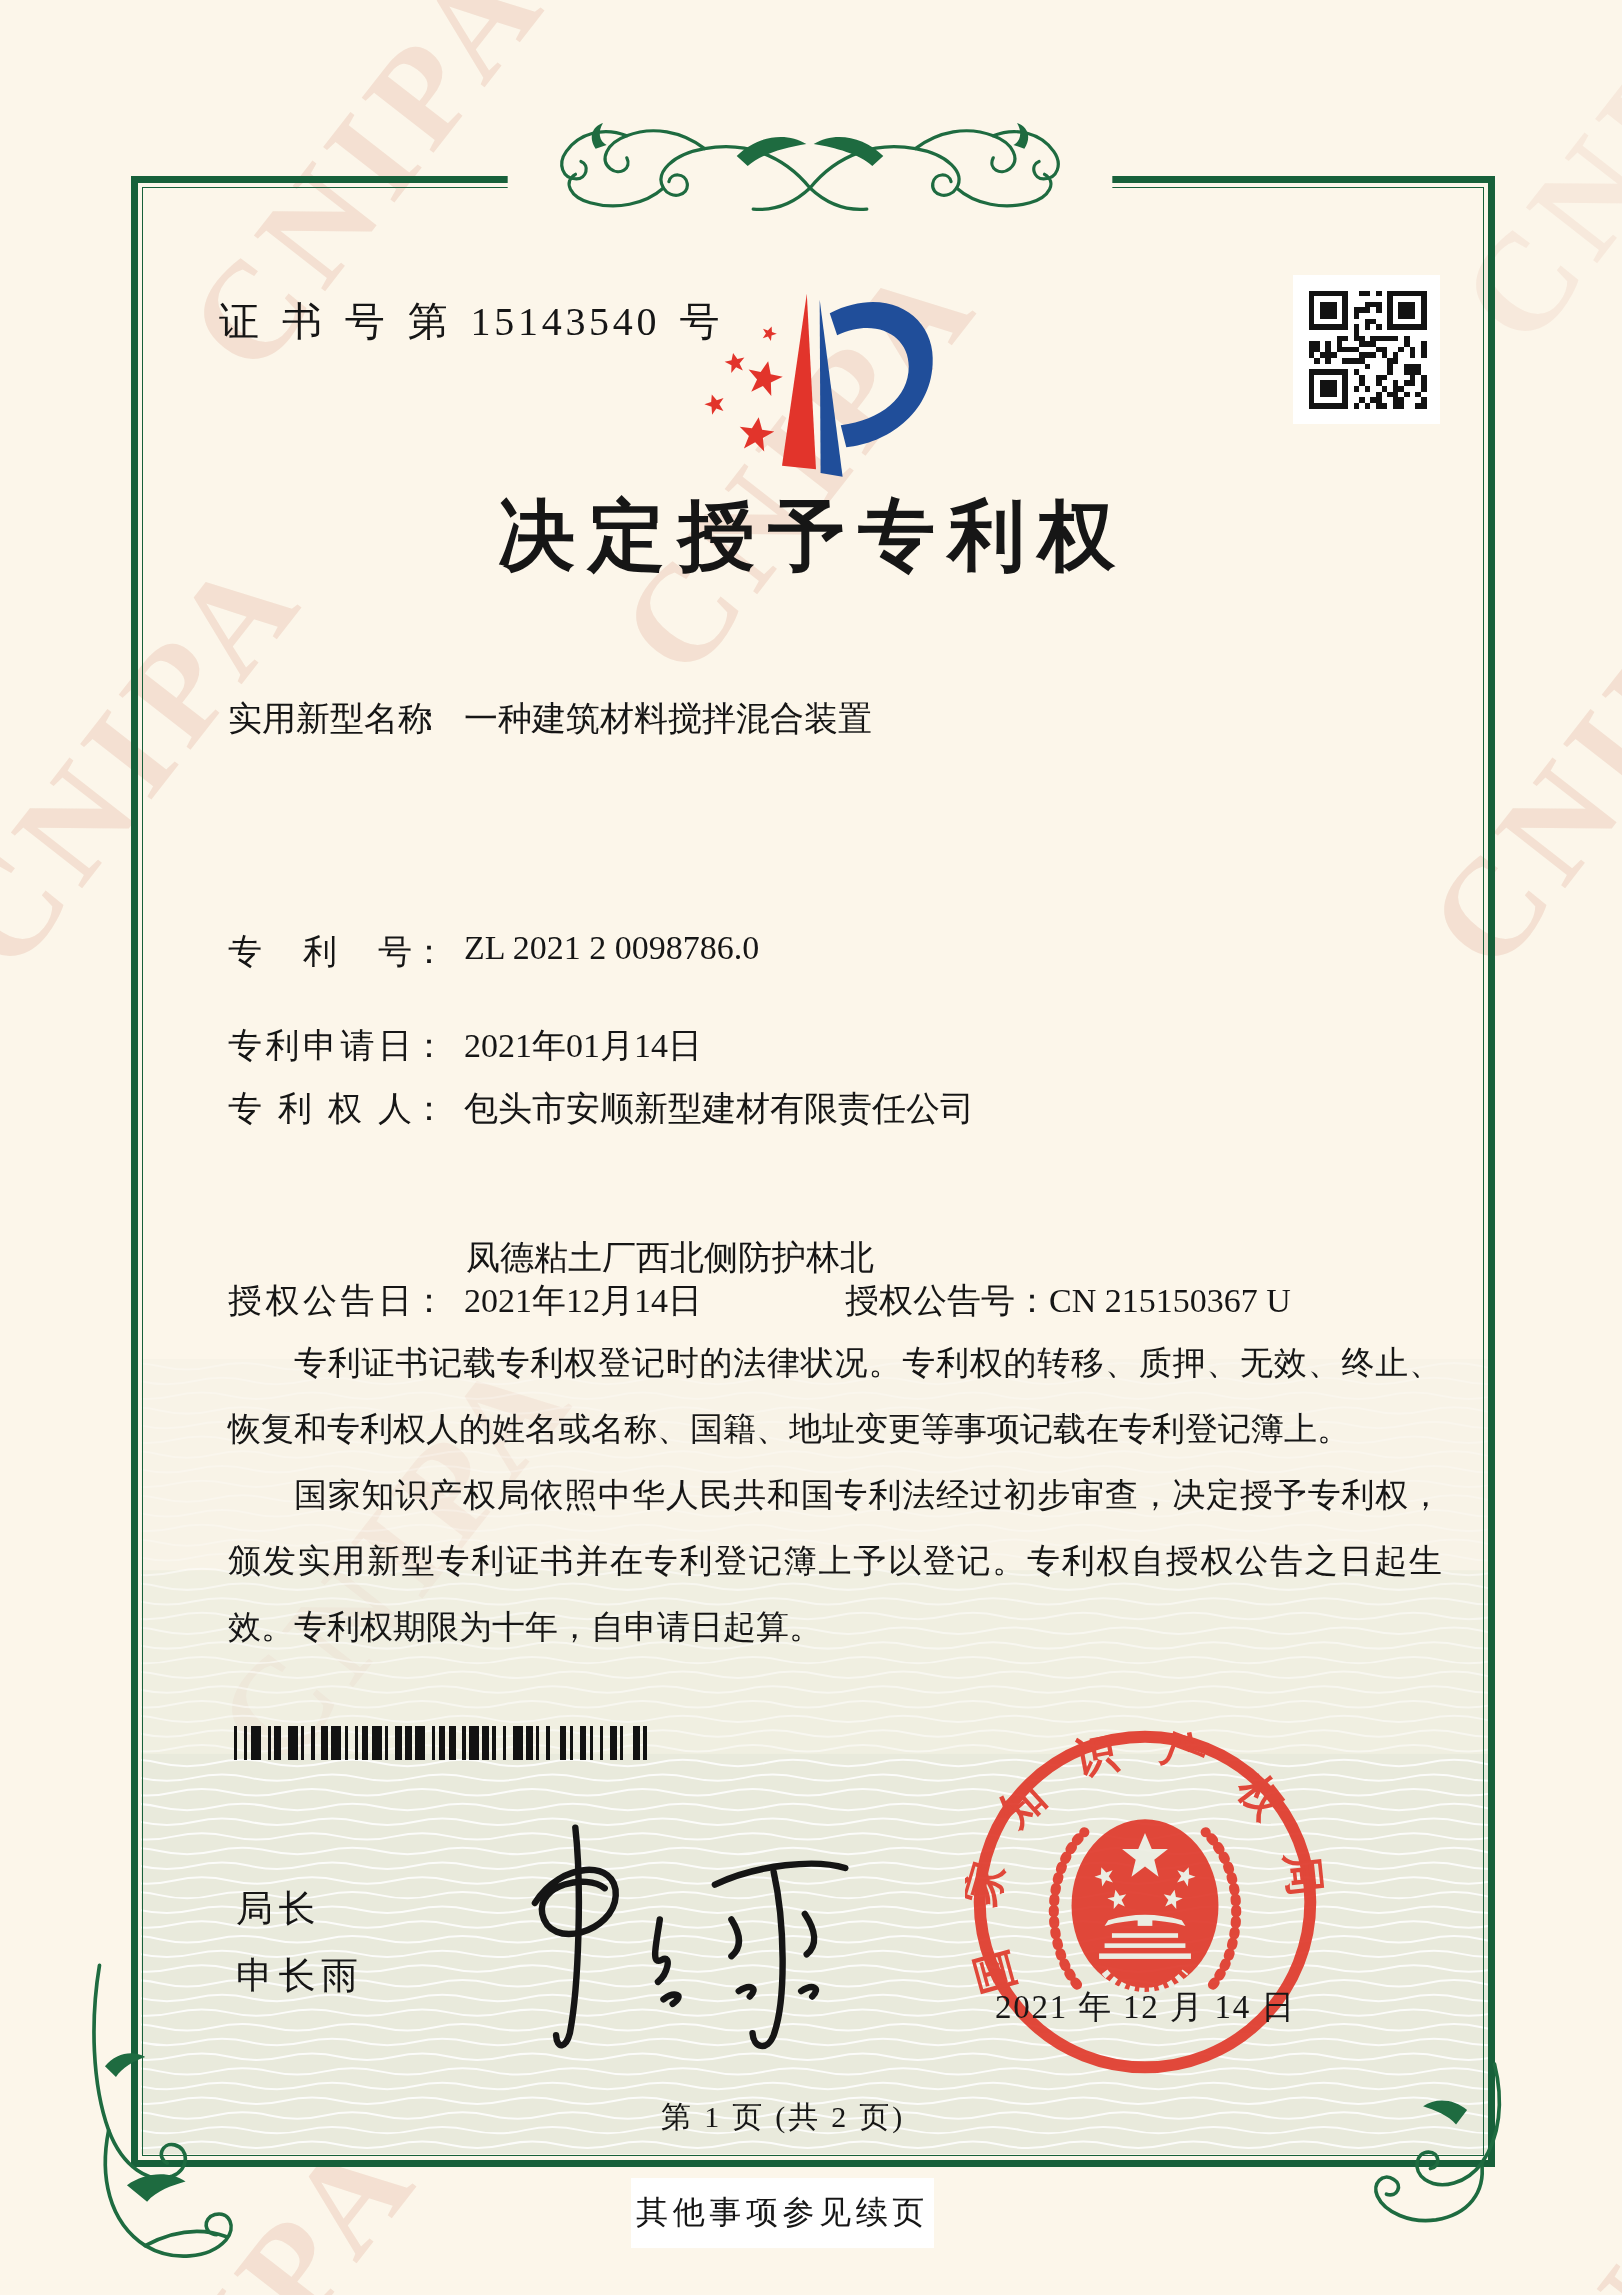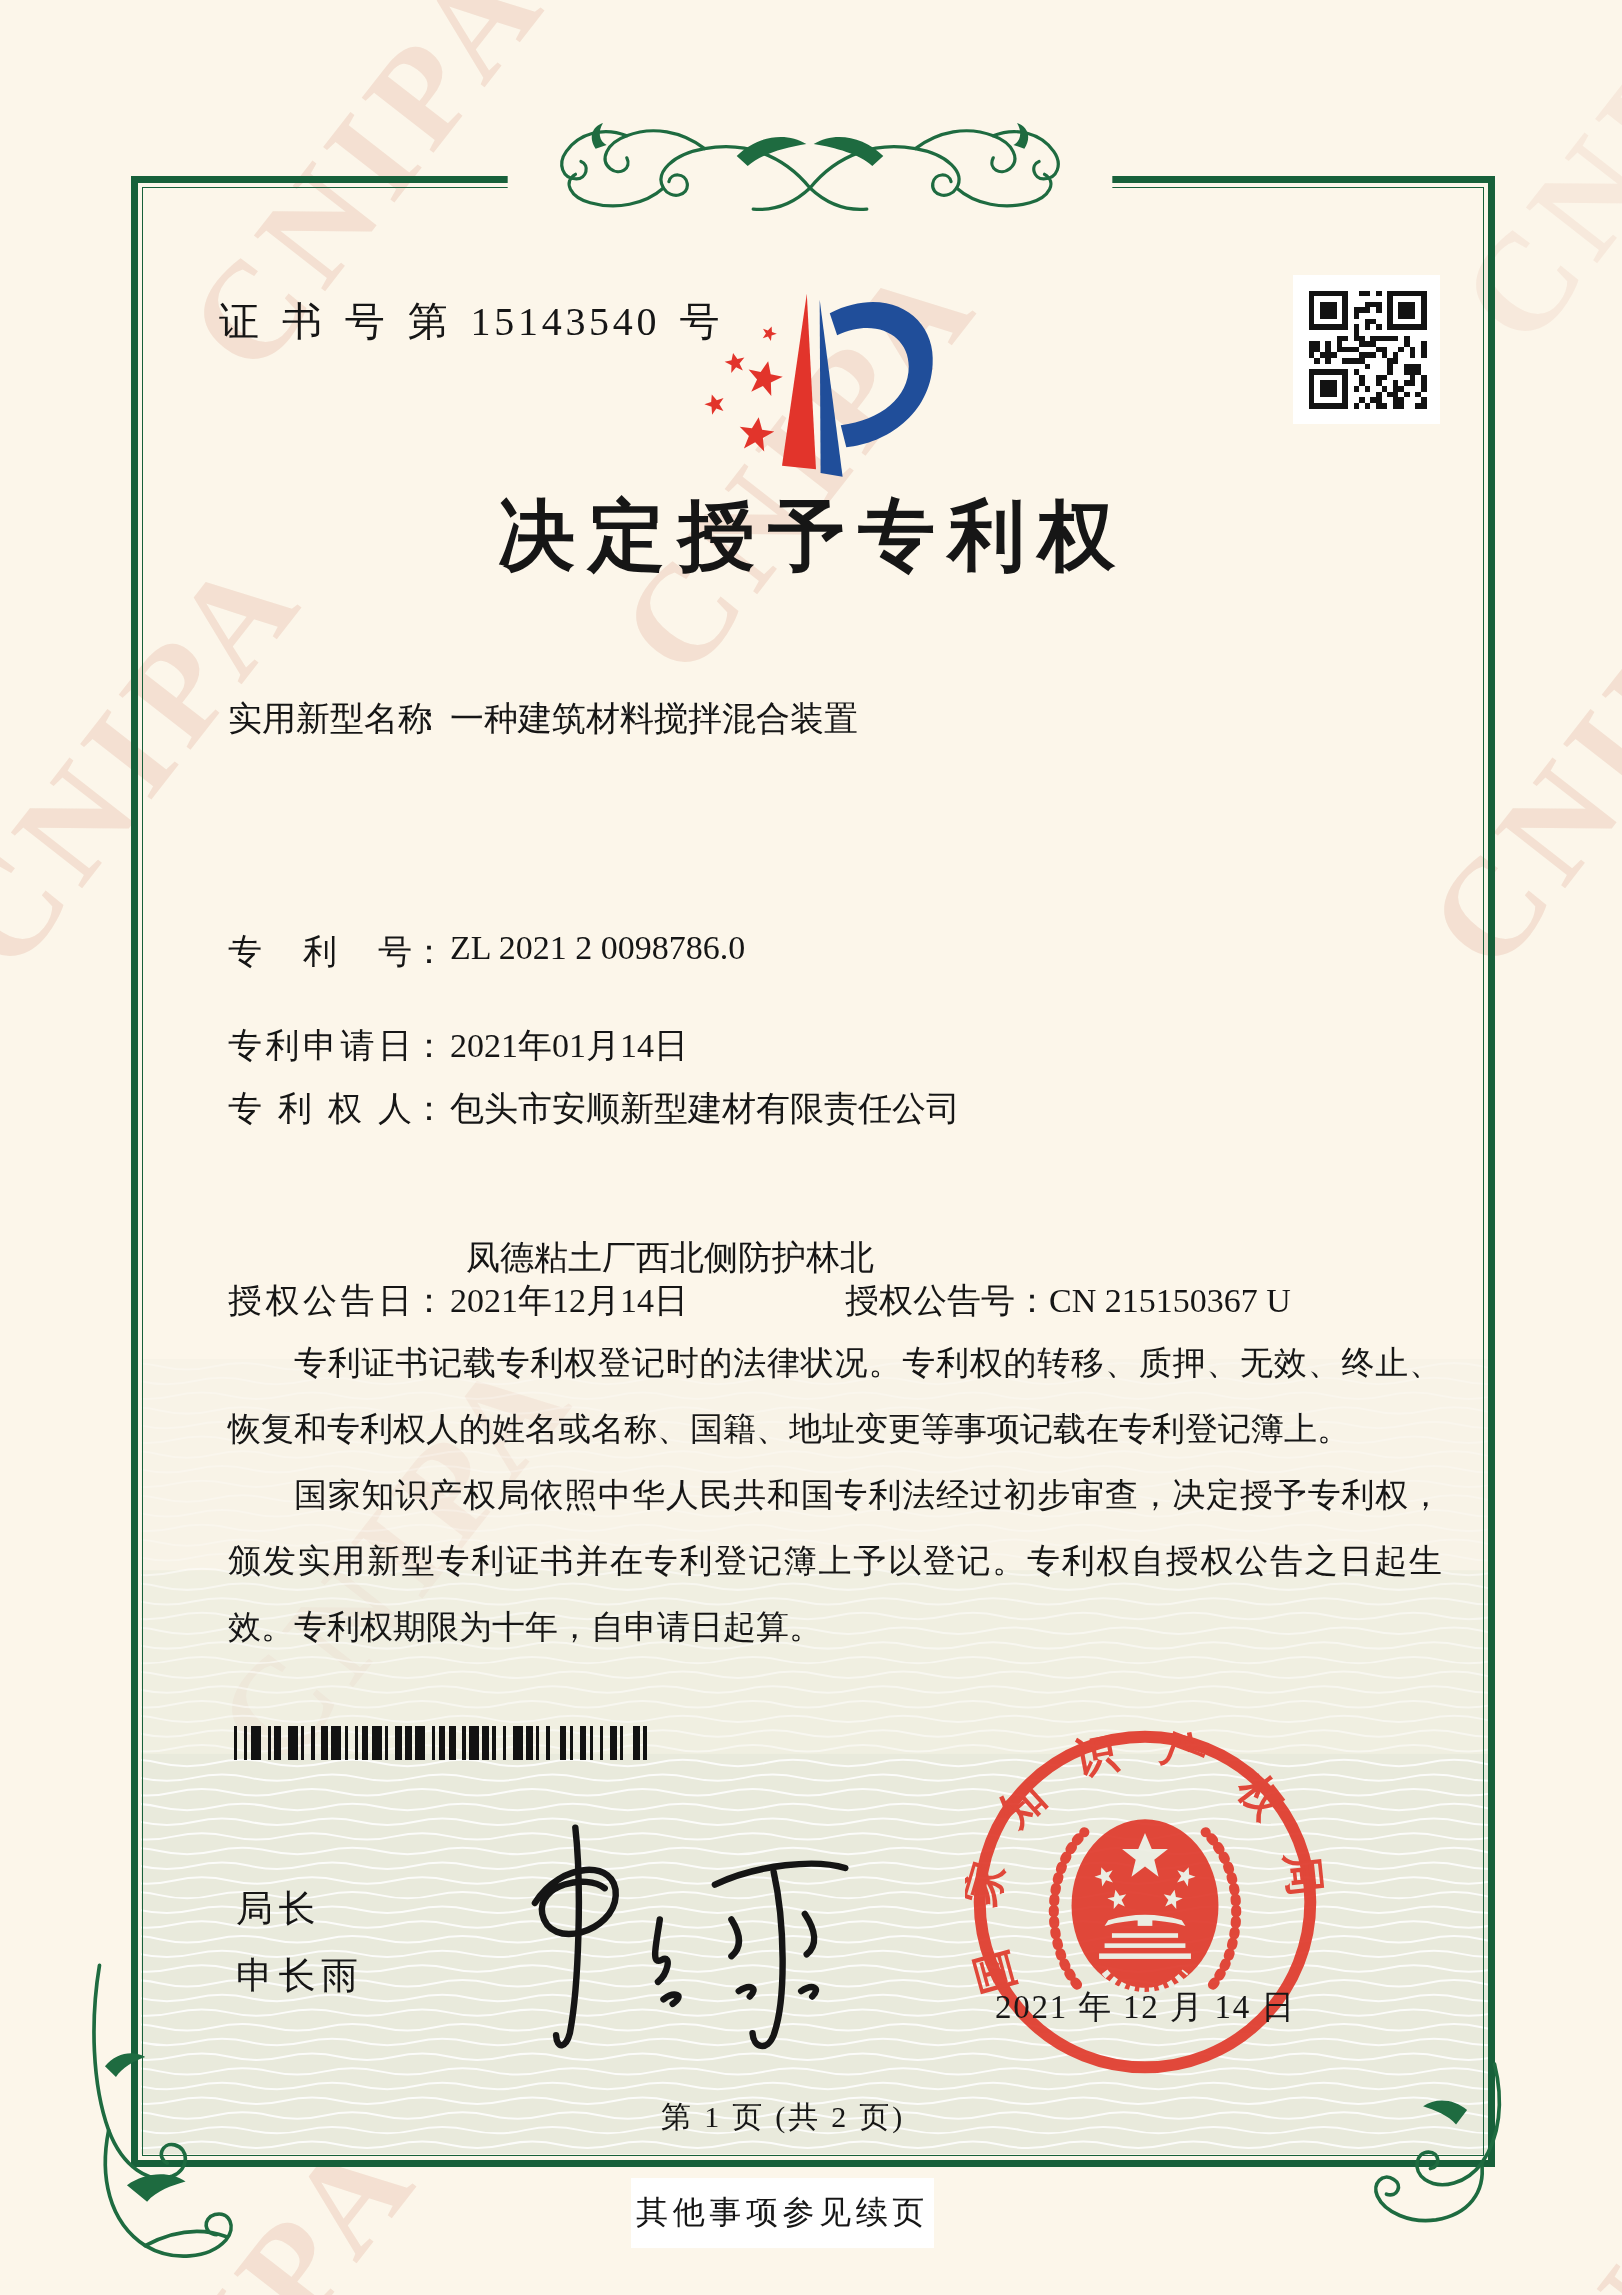--- a/index.html
+++ b/index.html
@@ -21,21 +21,21 @@
   .qrbox{position:absolute;left:1293px;top:275px;width:147px;height:149px;background:#ffffff;z-index:3;}
   .qr{position:absolute;left:15.6px;top:15.6px;width:118px;height:118px;display:grid;
       grid-template-columns:repeat(21,1fr);grid-template-rows:repeat(21,1fr);}
   .qr b{background:#121212;}
   .title{position:absolute;left:131px;top:485px;width:1364px;z-index:3;text-align:center;
          font-size:77px;font-weight:bold;letter-spacing:13px;}
   
   .row{position:absolute;left:228px;z-index:3;font-size:34px;white-space:nowrap;}
   .lbl{display:inline-block;width:184px;text-align:justify;text-align-last:justify;vertical-align:top;}
   .colon{display:inline-block;vertical-align:top;}
-  .val{display:inline-block;margin-left:4px;vertical-align:top;}
+  .val{display:inline-block;margin-left:18px;vertical-align:top;}
   .grant2{position:absolute;left:845px;top:1278px;z-index:3;font-size:34px;white-space:nowrap;}
   .addr2{position:absolute;left:450px;top:1235px;z-index:3;font-size:34px;white-space:nowrap;margin-left:16px;}
   
   .bodytext{position:absolute;left:228px;top:1330px;width:1214px;z-index:3;font-size:33px;
             line-height:2.0;text-align:justify;}
   .bodytext p{margin:0;text-indent:2em;}
   
   .barcode{position:absolute;left:234px;top:1726px;width:421px;height:34px;z-index:3;display:flex;}
   .barcode i{display:block;height:100%;}
   

